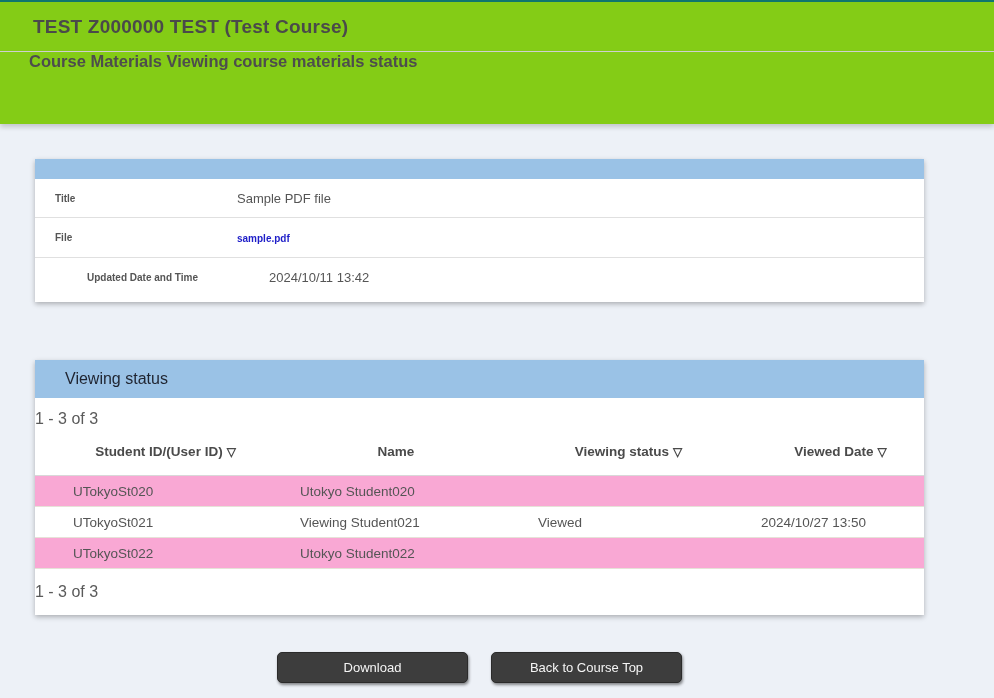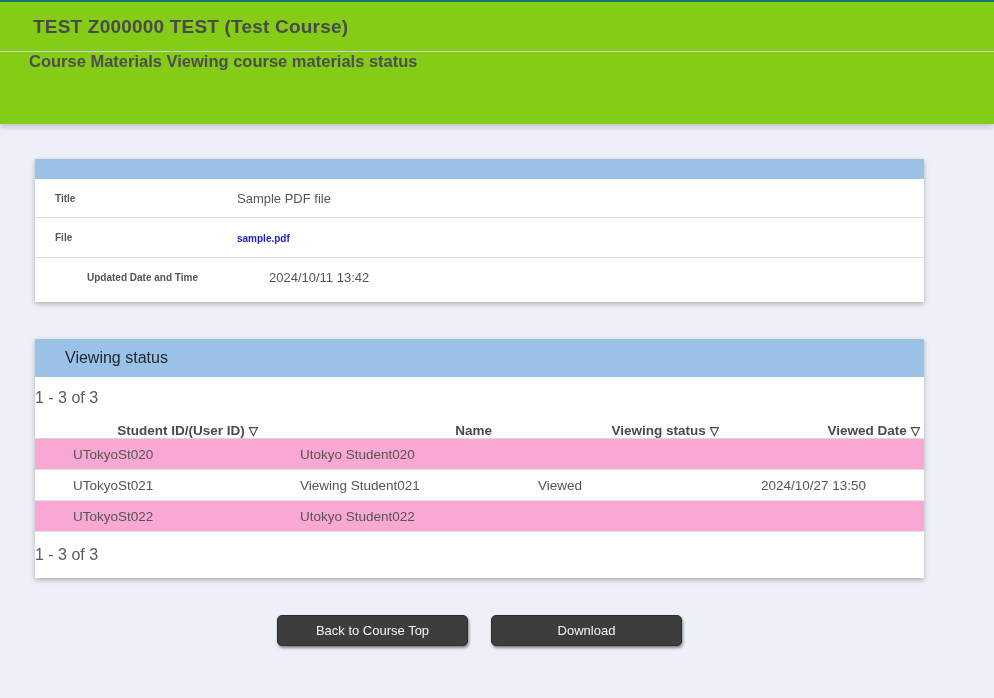--- a/index.html
+++ b/index.html
@@ -70,21 +70,21 @@
     font-size: 13px; color: #555;
     padding-top: 2px;
     line-height: 16px;
   }
   .info-value a {
     color: #1e1ec8; font-weight: bold; text-decoration: none;
     font-size: 10px;
   }
 
   
-  .status-card { margin-top: 37px; }
+  .status-card { margin-top: 58px; }
   .status-header {
     height: 38px;
     background: #9ac2e6;
     display: flex; align-items: center;
     padding-left: 30px;
   }
   .status-header-title {
     font-size: 16px; color: #1f2430;
   }
   .pagination {
@@ -93,23 +93,23 @@
     font-size: 16px; color: #5a5a5a;
   }
   .pagination.bottom { padding: 14px 28px 14px 0; }
 
   table.status-table {
     width: 100%;
     border-collapse: collapse;
     table-layout: fixed;
   }
   .status-table th {
-    text-align: right;
+    text-align: center;
     font-size: 13.5px; font-weight: bold; color: #4a4a4a;
-    padding: 6px 4px 0 38px;
+    padding: 6px 4px 16px 38px;
     border-bottom: 1px solid #d8d8d8;
     white-space: nowrap;
   }
   .status-table col.c1 { width: 227px; }
   .status-table col.c2 { width: 238px; }
   .status-table col.c3 { width: 223px; }
   .status-table col.c4 { width: auto; }
   .filter-icon {
     font-size: 12px; color: #4a4a4a;
     margin-left: 4px;
@@ -229,17 +229,17 @@
           <td></td>
           <td></td>
         </tr>
       </tbody>
     </table>
 
     <div class="pagination bottom">1 - 3 of 3</div>
   </div>
 
   <div class="button-row">
+    <button class="dark-btn">Download</button>
     <button class="dark-btn">Back to Course Top</button>
-    <button class="dark-btn">Download</button>
   </div>
 
 </div>
 
 </body></html>

